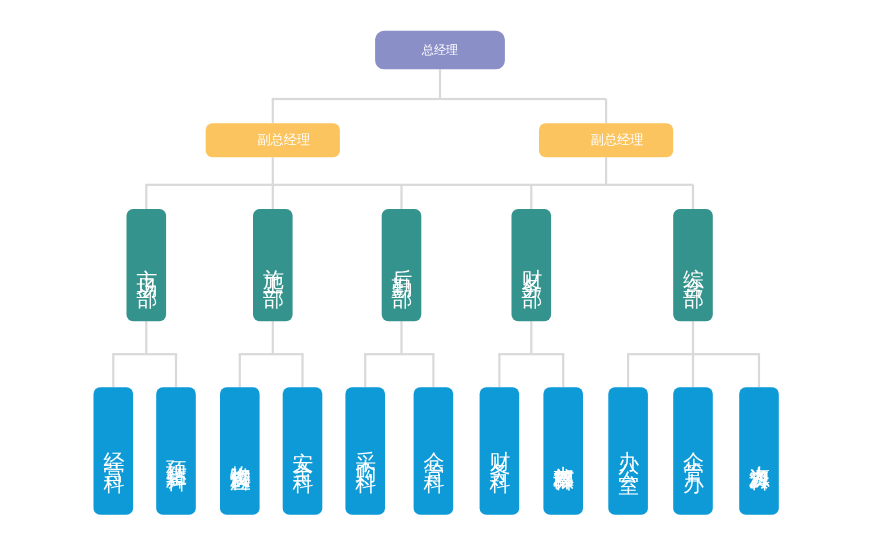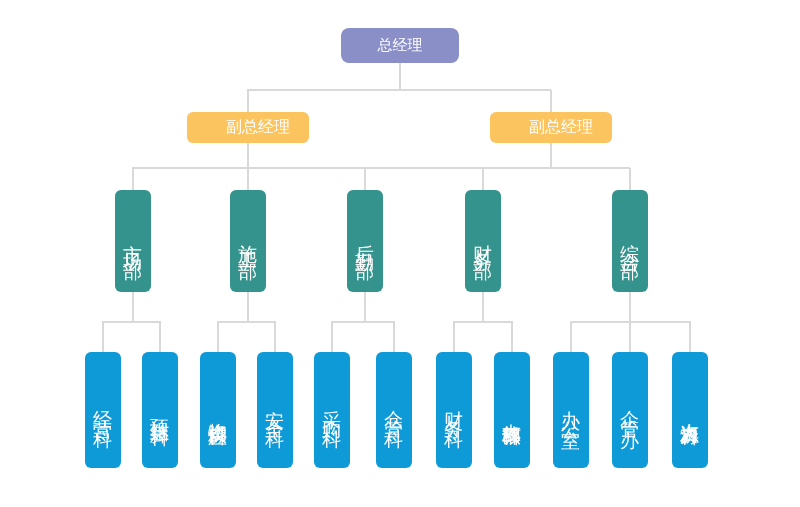--- a/index.html
+++ b/index.html
@@ -15,22 +15,22 @@
   .hl{height:2px;}
   .vl{width:2px;}
   
   .node{
     position:absolute;
     display:flex;align-items:center;justify-content:center;
     color:#ffffff;
     border-radius:6px;
     box-sizing:border-box;
   }
-  .root{background:#8b8fc7;font-size:15px;border-radius:8px;}
-  .deputy{background:#fbc45e;font-size:16px;padding-left:20px;}
+  .root{background:#8b8fc7;font-size:11px;border-radius:8px;}
+  .deputy{background:#fbc45e;font-size:12px;padding-left:20px;}
   .dept{background:#35938d;font-size:19px;}
   .sect{background:#0d9ad7;font-size:19px;}
   .vtext{
     writing-mode:vertical-lr;
     text-orientation:upright;
     line-height:1;
     display:block;
   }
   .ls8{letter-spacing:8px;}   
   .ls10{letter-spacing:10px;} 

